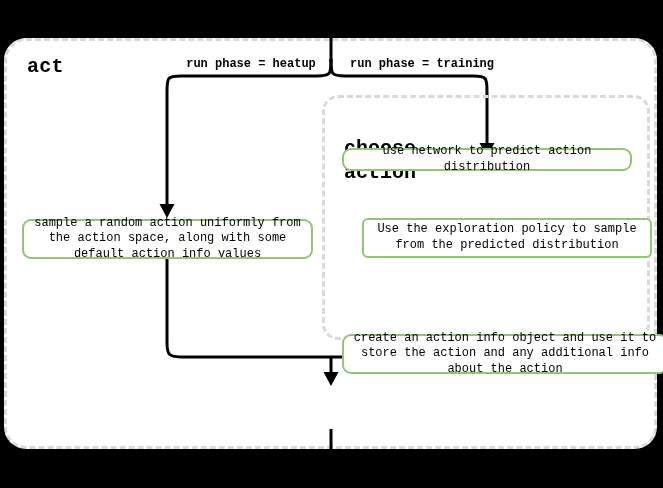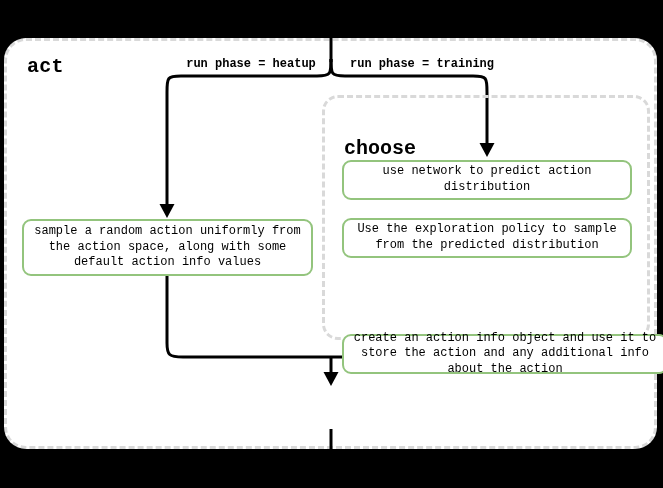--- a/index.html
+++ b/index.html
@@ -78,23 +78,23 @@
     border: 2.5px solid var(--node-border, #93c47d);
     border-radius: 9px;
     display: flex;
     align-items: center;
     justify-content: center;
     text-align: center;
     font-size: 12px;
     line-height: 1.3;
     padding: 1px 6px;
   }
-  .node.sample  { left: 22px;  top: 219px; width: 291px; height: 57px; }
-  .node.predict { left: 342px; top: 160px; width: 290px; height: 40px; }
-  .node.explore { left: 342px; top: 218px; width: 290px; height: 40px; }
+  .node.sample  { left: 22px;  top: 219px; width: 291px; height: 40px; }
+  .node.predict { left: 342px; top: 148px; width: 290px; height: 23px; }
+  .node.explore { left: 362px; top: 218px; width: 290px; height: 40px; border-radius: 6px; }
   .node.create  { left: 342px; top: 293px; width: 326px; height: 40px; margin-top: 41px; }
   .node.filter  { left: 185px; top: 388px; width: 288px; height: 41px; }
 </style>
 </head>
 <body>
 
 <div id="stage" style="--node-border: #93c47d; --dash: #d9d9d9; --connector: #000000; --bg: #000000; --surface: #ffffff;">
 
   <div class="container"></div>
 

